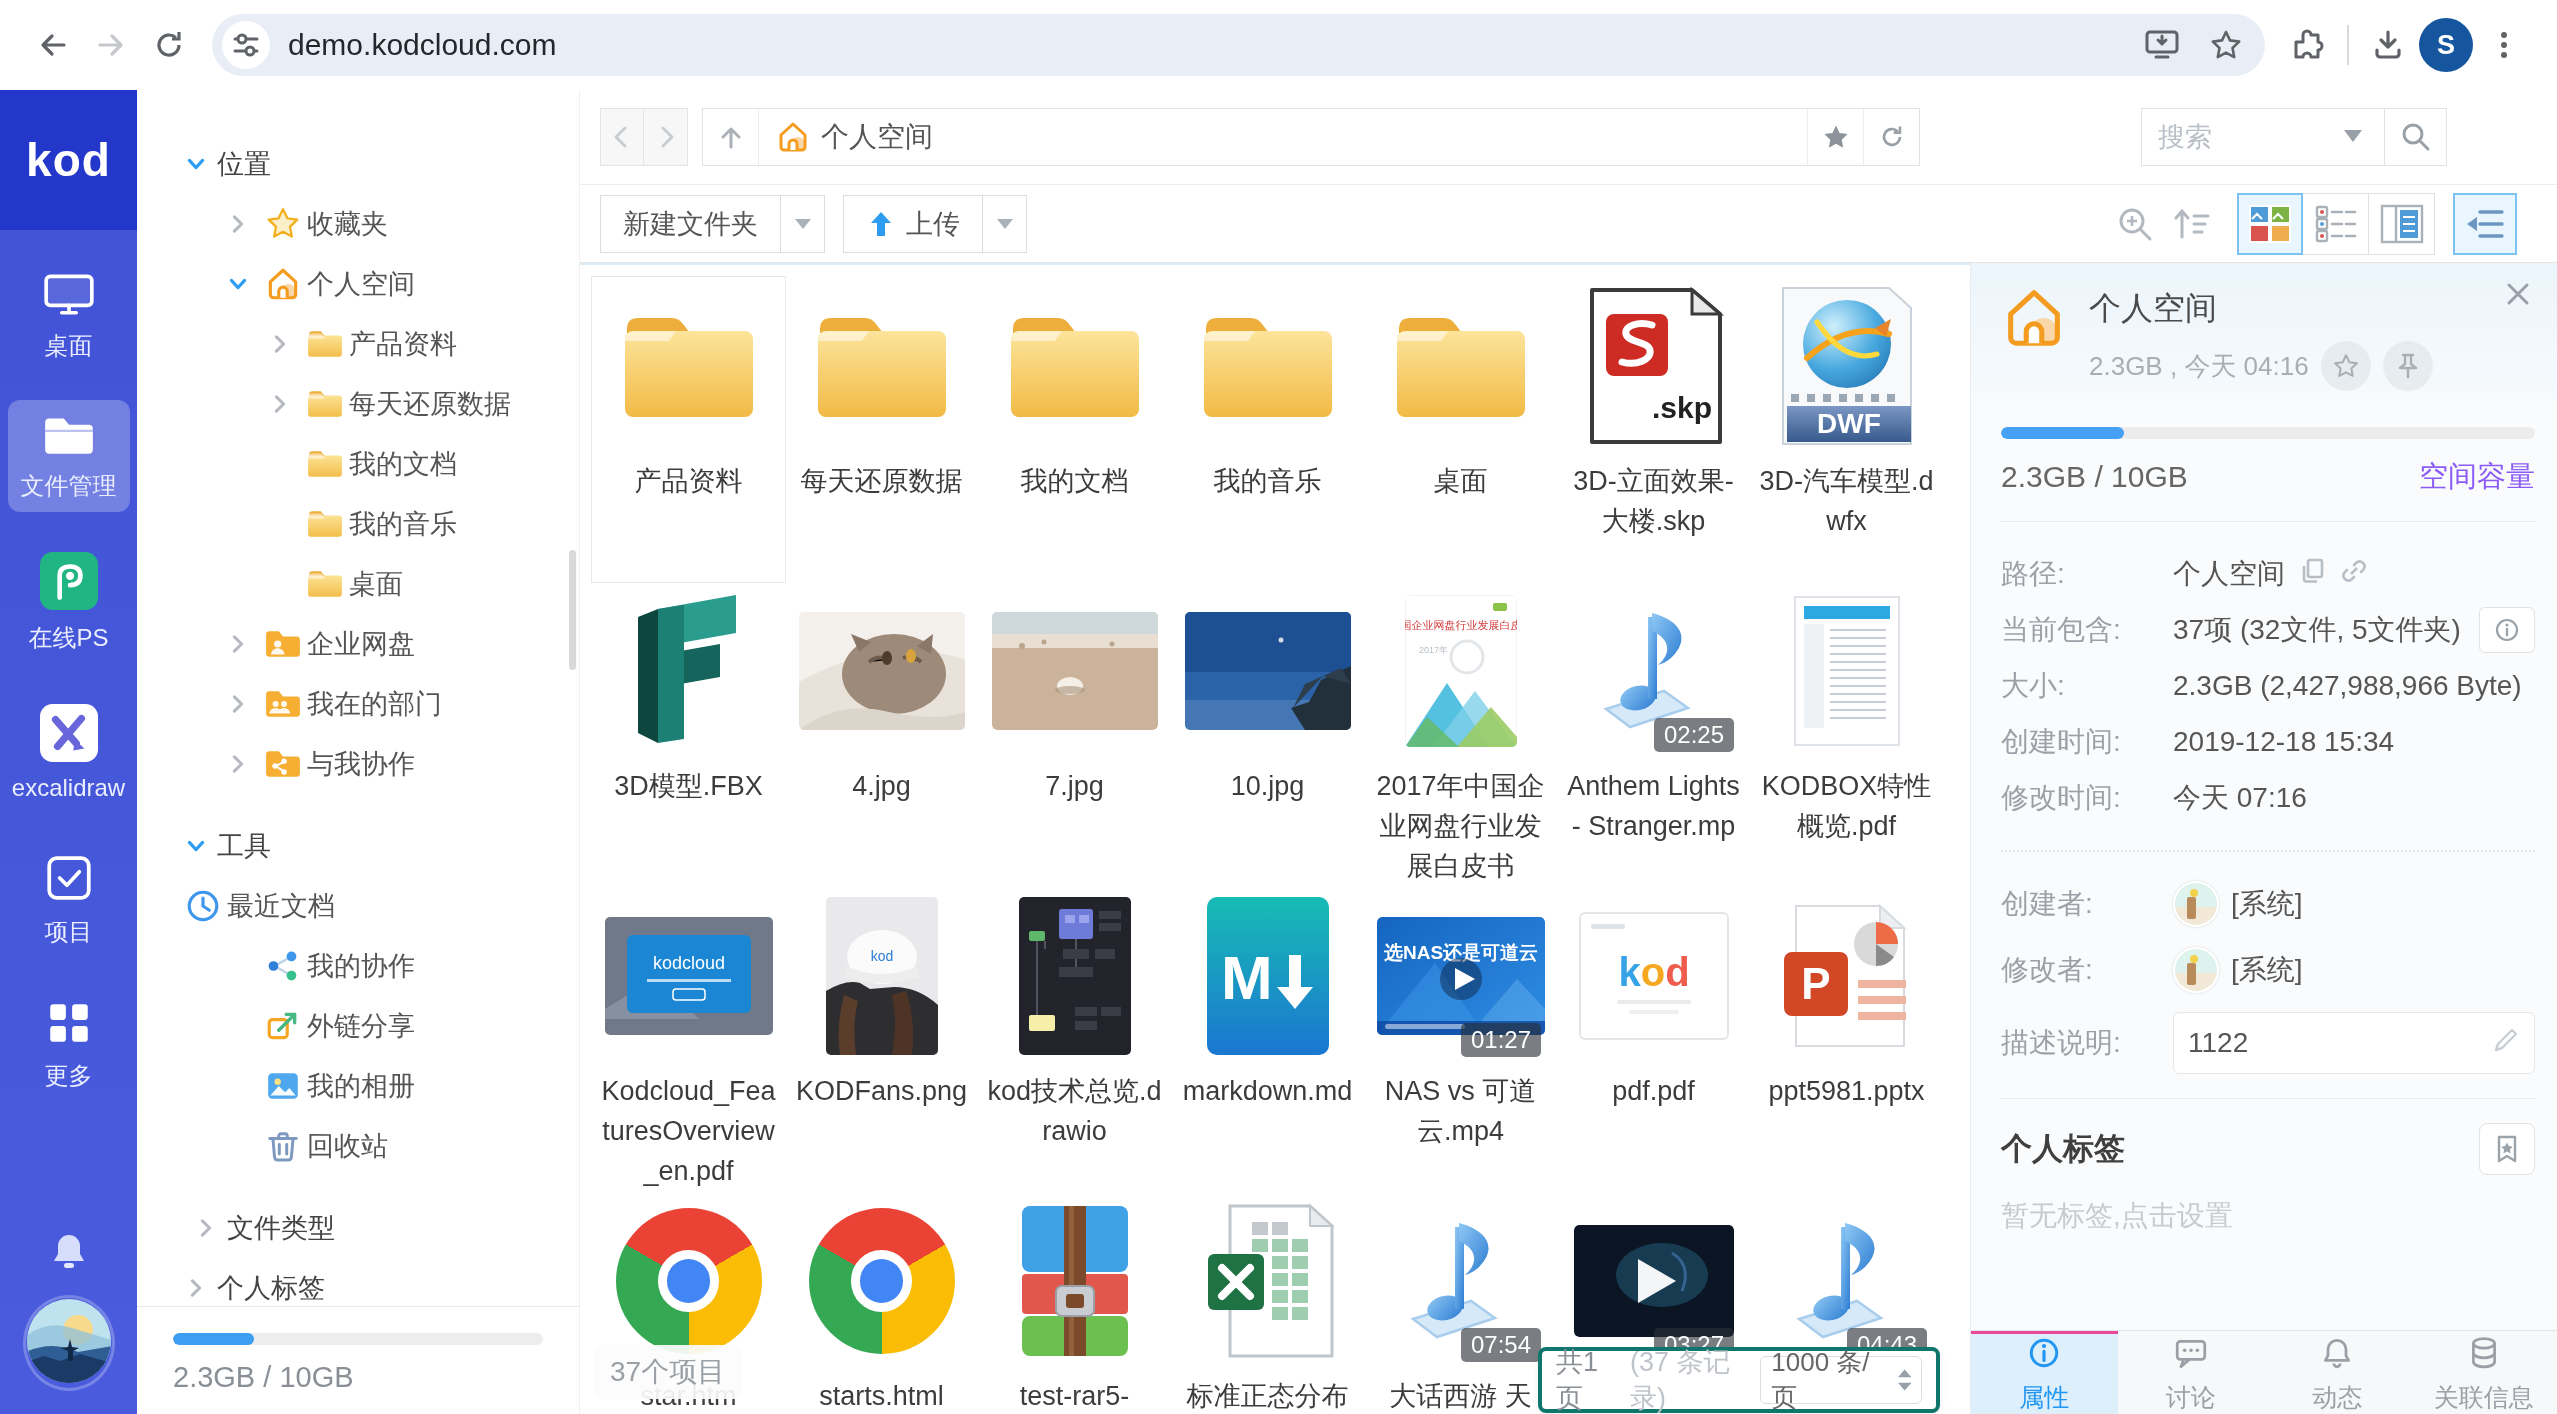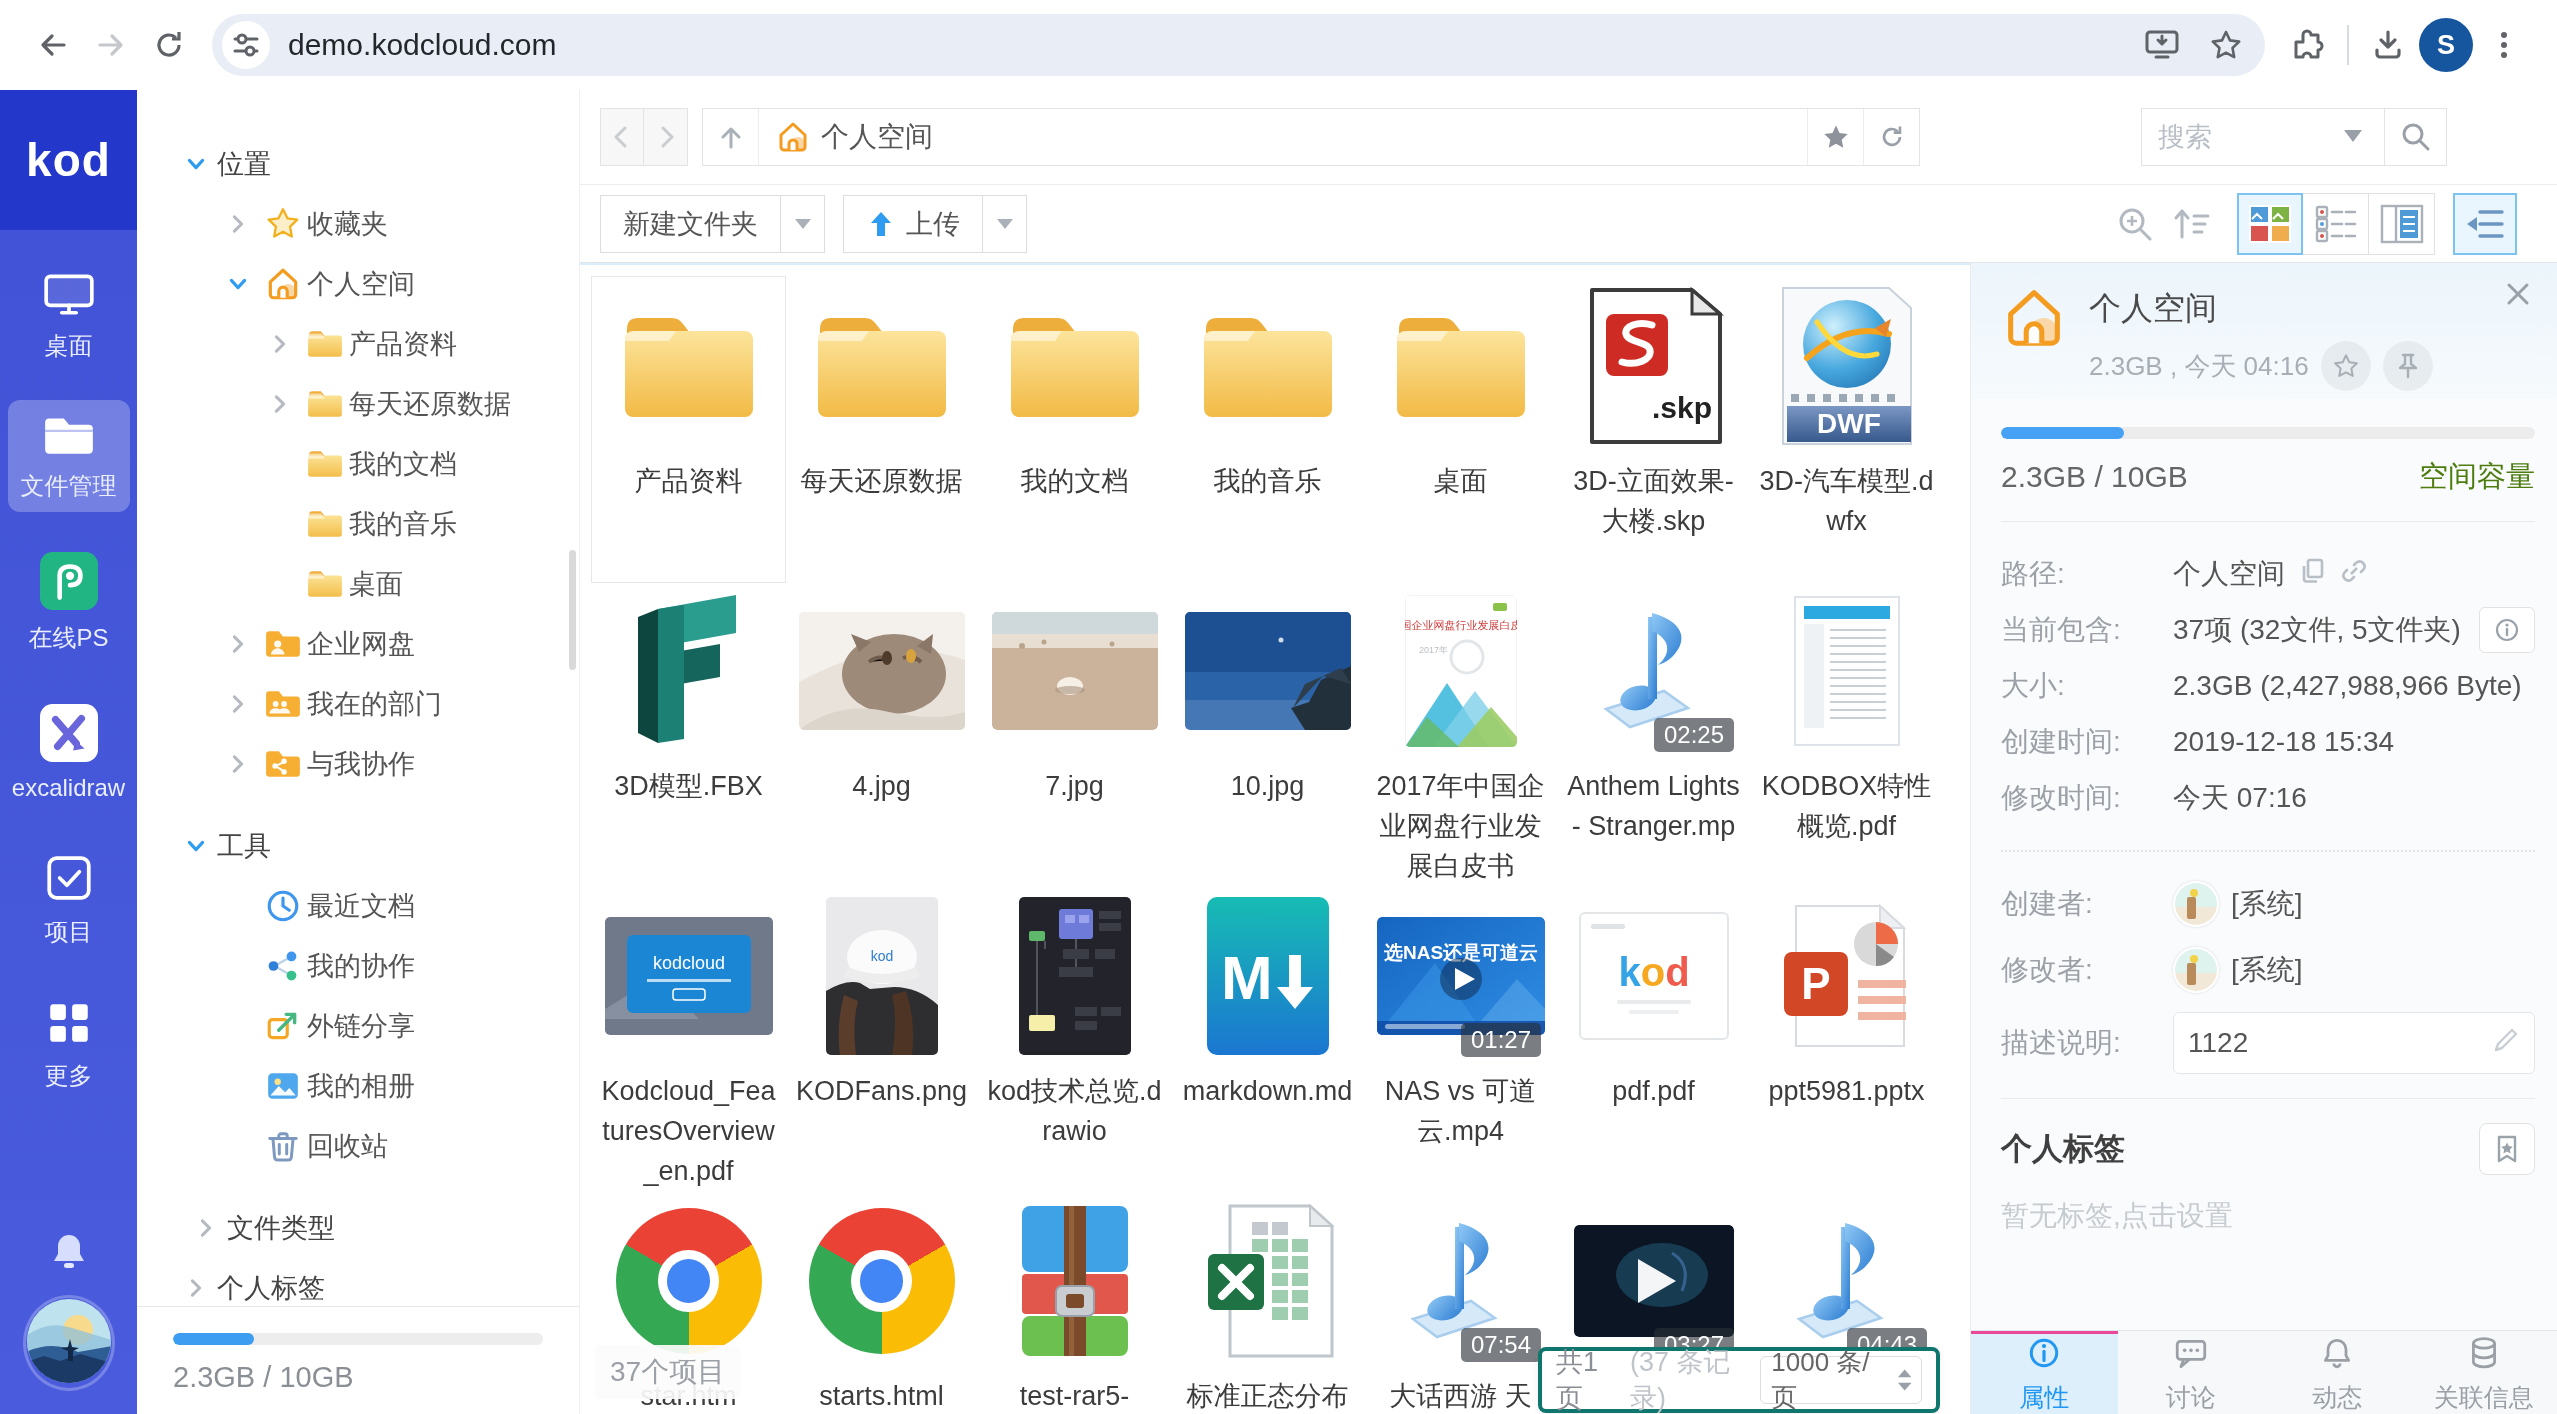--- a/index.html
+++ b/index.html
@@ -90,21 +90,21 @@
   #phead .ptxt { margin-left:20px; }
   #ptitle { font-size:32px; color:#4a4a4a; margin-top:4px; }
   #psub { font-size:26px; color:#A8AEB5; margin-top:10px; display:flex; align-items:center; gap:12px; }
   .hcirc { width:50px; height:50px; border-radius:50%; background:rgba(0,0,0,.05); display:flex; align-items:center; justify-content:center; cursor:pointer; }
   #pclose { position:absolute; right:22px; top:14px; cursor:pointer; }
   #pbody { padding:28px 22px 0 30px; flex:1; overflow:hidden; }
   #pbar { height:12px; background:#ECECEC; border-radius:6px; overflow:hidden; }
   #pfill { height:100%; background:#46A1F5; border-radius:6px; }
   #pquota { display:flex; align-items:center; margin-top:18px; }
   #pquota .q { font-size:30px; color:#666; }
-  #pquota .link { margin-left:auto; font-size:29px; color:#4d7c0f; cursor:pointer; }
+  #pquota .link { margin-left:auto; font-size:29px; color:#8b5cf6; cursor:pointer; }
   .pdiv { border-top:1px solid #EAEAEA; margin:24px 0; }
   .pdiv.dot { border-top:2px dotted #E2E2E2; }
   .prow { display:flex; align-items:center; min-height:56px; font-size:28px; }
   .plab { width:172px; color:#9CA1A8; flex:0 0 auto; }
   .pval { color:#555; display:flex; align-items:center; gap:12px; flex:1; }
   .pinfobtn { margin-left:auto; width:56px; height:46px; border:1px solid #E2E2E2; border-radius:6px; background:#fff; display:flex; align-items:center; justify-content:center; cursor:pointer; }
   .pavatar { width:46px; height:46px; border-radius:50%; background:linear-gradient(180deg,#DFF3EE 58%,#F2E8D8 58%); border:2px solid #fff; box-shadow:0 0 3px rgba(0,0,0,.15); position:relative; overflow:hidden; }
   .pavatar i { position:absolute; left:12px; top:14px; width:9px; height:22px; background:#B98B5A; border-radius:2px; }
   .pavatar b { position:absolute; left:15px; top:6px; width:8px; height:8px; border-radius:50%; background:#F2D24B; }
   #descbox { flex:1; height:62px; border:1px solid #E6E6E6; border-radius:6px; background:#fff; display:flex; align-items:center; padding:0 14px; font-size:28px; color:#555; }
@@ -449,21 +449,21 @@
           <span>与我协作</span>
         </div>
         <div class="titem head" style="padding-left: 38px;">
           <span class="chev">
             <svg width="24" height="24" viewBox="0 0 20 20">
               <path d="M4.5 7l5.5 6 5.5-6" fill="none" stroke="#2E9DF1" stroke-width="2.6" stroke-linecap="round" stroke-linejoin="round"></path>
             </svg>
           </span>
           <span>工具</span>
         </div>
-        <div class="titem" style="padding-left: 80px;">
+        <div class="titem" style="">
           <span class="chev"></span>
           <span class="ticon">
             <svg width="36" height="36" viewBox="0 0 34 34">
               <circle cx="17" cy="17" r="13" fill="none" stroke="#3E97ED" stroke-width="3"></circle>
               <path d="M17 9.5V17l6 4" fill="none" stroke="#3E97ED" stroke-width="3" stroke-linecap="round"></path>
             </svg>
           </span>
           <span>最近文档</span>
         </div>
         <div class="titem" style="padding-left: 80px;">

